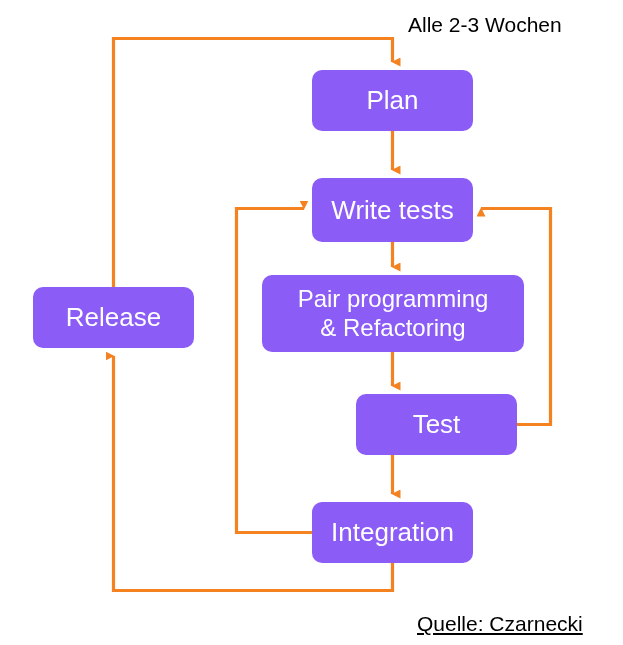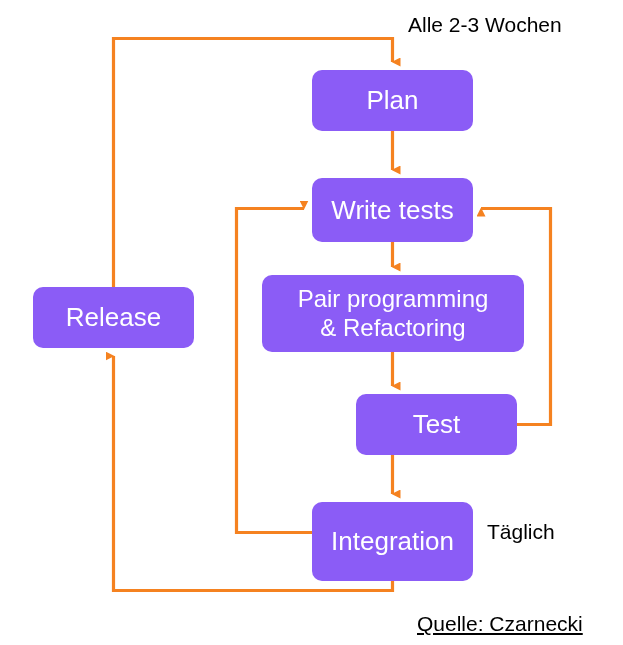--- a/index.html
+++ b/index.html
@@ -53,21 +53,21 @@
   #node-pair-programming {
     left: 262px; top: 275px; width: 262px; height: 77px;
     font-size: 24px;
   }
   #node-test {
     left: 312px; top: 394px; width: 161px; height: 61px;
     font-size: 26px;
     margin-left: 44px;
   }
   #node-integration {
-    left: 312px; top: 502px; width: 161px; height: 79px;
+    left: 312px; top: 502px; width: 161px; height: 61px;
     font-size: 26px;
   }
   #node-release {
     left: 33px; top: 287px; width: 161px; height: 61px;
     font-size: 26px;
     text-align: center;
   }
   .annotation {
     position: absolute;
     color: #000000;
@@ -146,17 +146,16 @@
   <div class="node" id="node-integration">
     <span class="node-label">Integration</span>
   </div>
 
   <div class="node" id="node-release">
     <span class="node-label">Release</span>
   </div>
 
   <div class="annotation" id="annotation-cadence">Alle 2-3 Wochen</div>
 
-  <div class="annotation" id="annotation-daily">Täglich</div>
 
   <div class="annotation" id="annotation-source">Quelle: Czarnecki</div>
 
 </div>
 
 </body></html>

